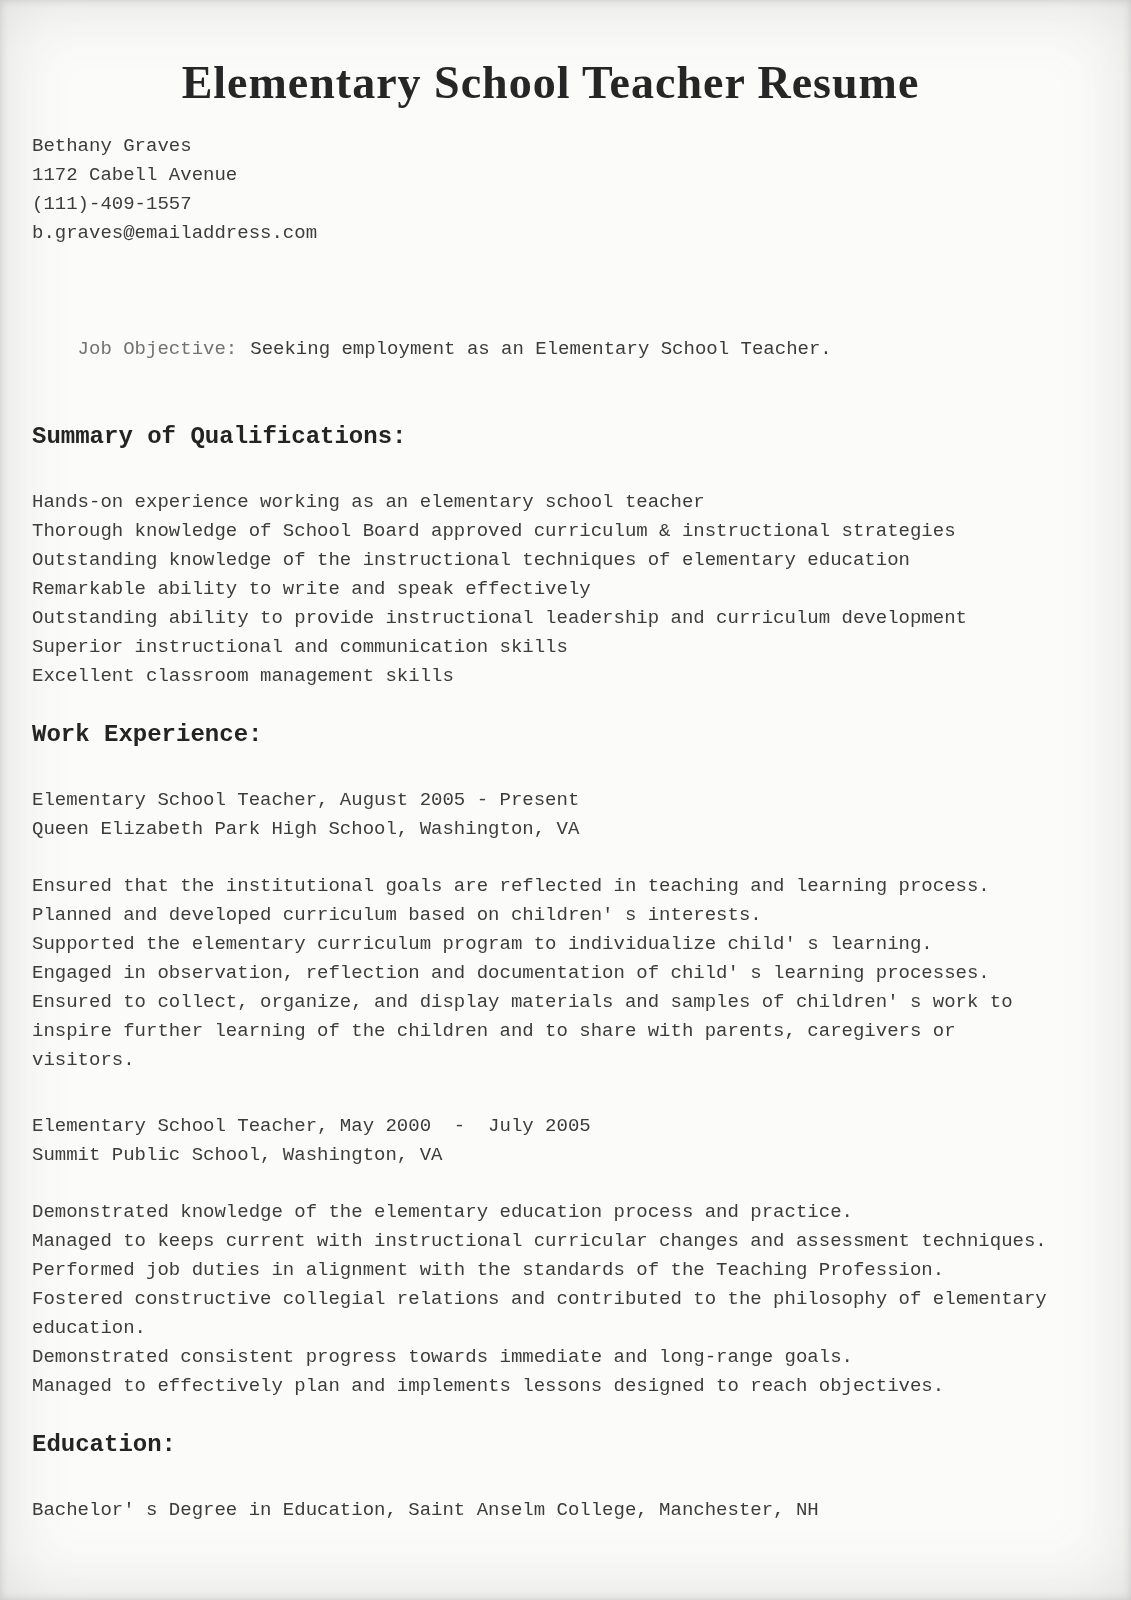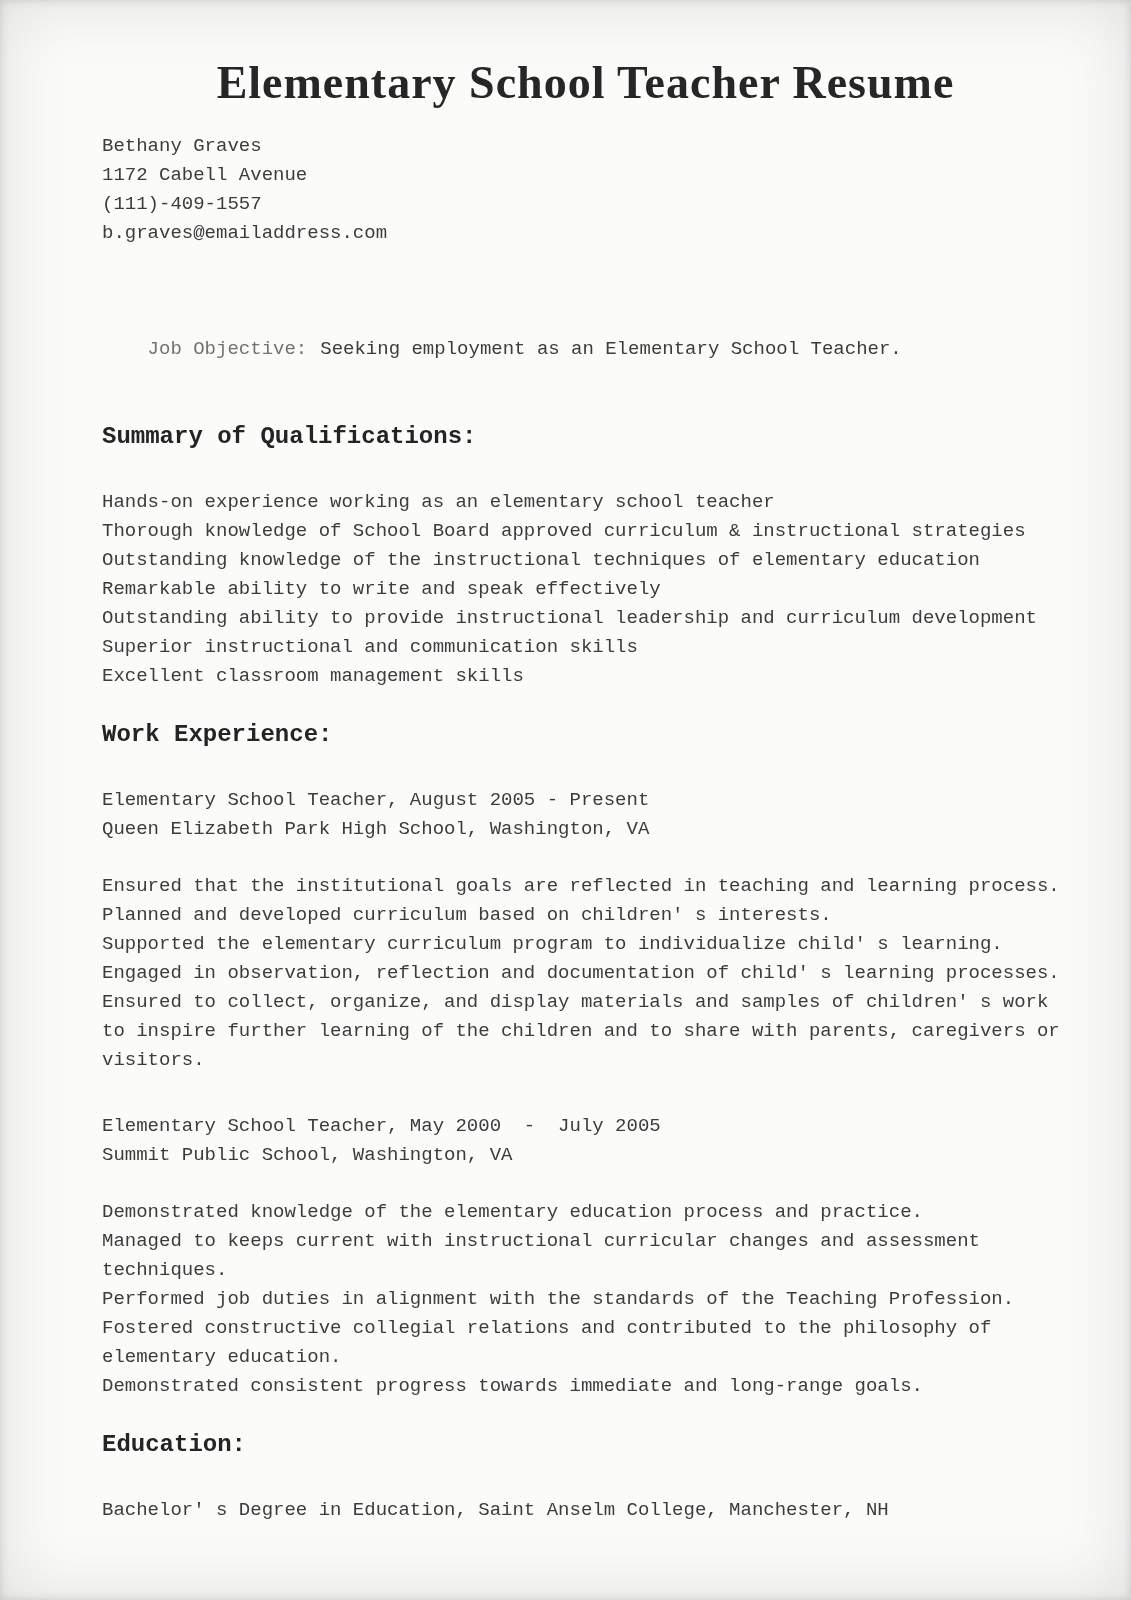--- a/index.html
+++ b/index.html
@@ -12,21 +12,21 @@
     height: 1600px;
     font-family: "Liberation Mono", "DejaVu Sans Mono", monospace;
   }
   .page {
     position: relative;
     width: 1131px;
     height: 1600px;
     box-sizing: border-box;
     background: #fbfbfa;
     box-shadow: inset 0 0 70px rgba(90,90,90,0.18), inset 0 0 8px rgba(60,60,60,0.20);
-    padding: 58px 62px 40px 102px;
+    padding: 58px 62px 40px 32px;
     overflow: hidden;
     color: #3c3c3c;
     font-size: 19px;
     line-height: 29px;
   }
   .doc-title {
     font-family: "Liberation Serif", "DejaVu Serif", serif;
     font-weight: 700;
     font-size: 46px;
     line-height: 50px;
@@ -113,20 +113,21 @@
 
   <div class="job-block vgap">
     <div class="line">Elementary School Teacher, May 2000  -  July 2005</div>
     <div class="line">Summit Public School, Washington, VA</div>
     <div class="duties">
         <div class="line">Demonstrated knowledge of the elementary education process and practice.</div>
         <div class="line">Managed to keeps current with instructional curricular changes and assessment techniques.</div>
         <div class="line">Performed job duties in alignment with the standards of the Teaching Profession.</div>
         <div class="line">Fostered constructive collegial relations and contributed to the philosophy of elementary education.</div>
         <div class="line">Demonstrated consistent progress towards immediate and long-range goals.</div>
+        <div class="line">Managed to effectively plan and implements lessons designed to reach objectives.</div>
       </div>
   </div>
 
   <div class="section-heading">Education:</div>
 
   <div class="line vgap">Bachelor' s Degree in Education, Saint Anselm College, Manchester, NH</div>
 
 </div>
 
 </body></html>

